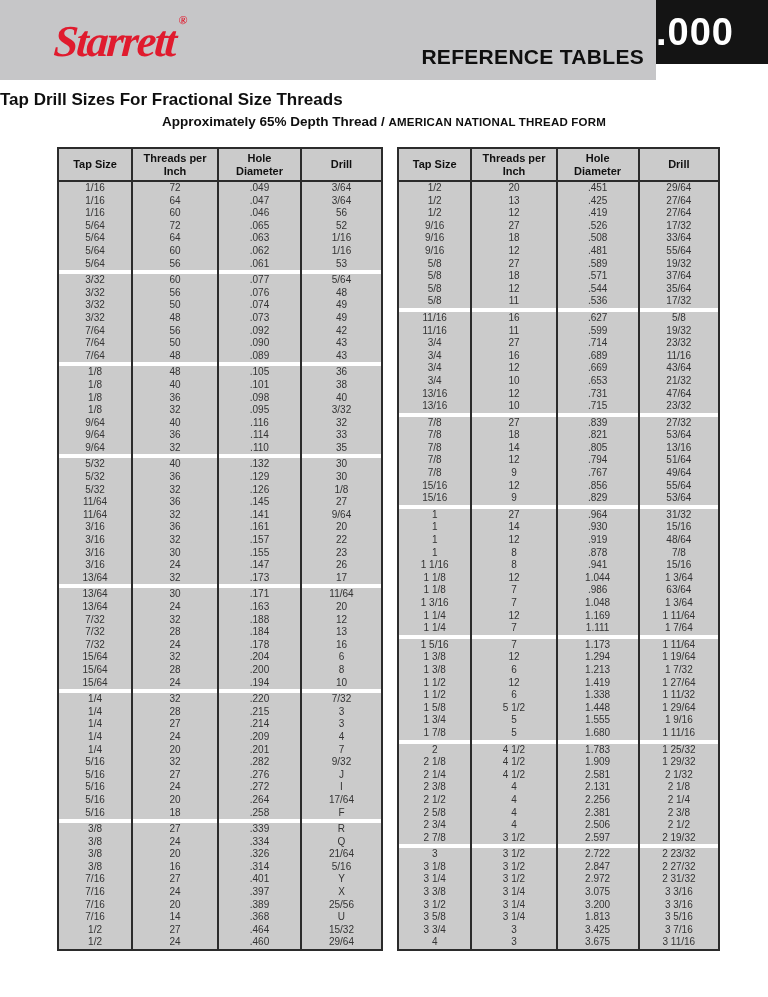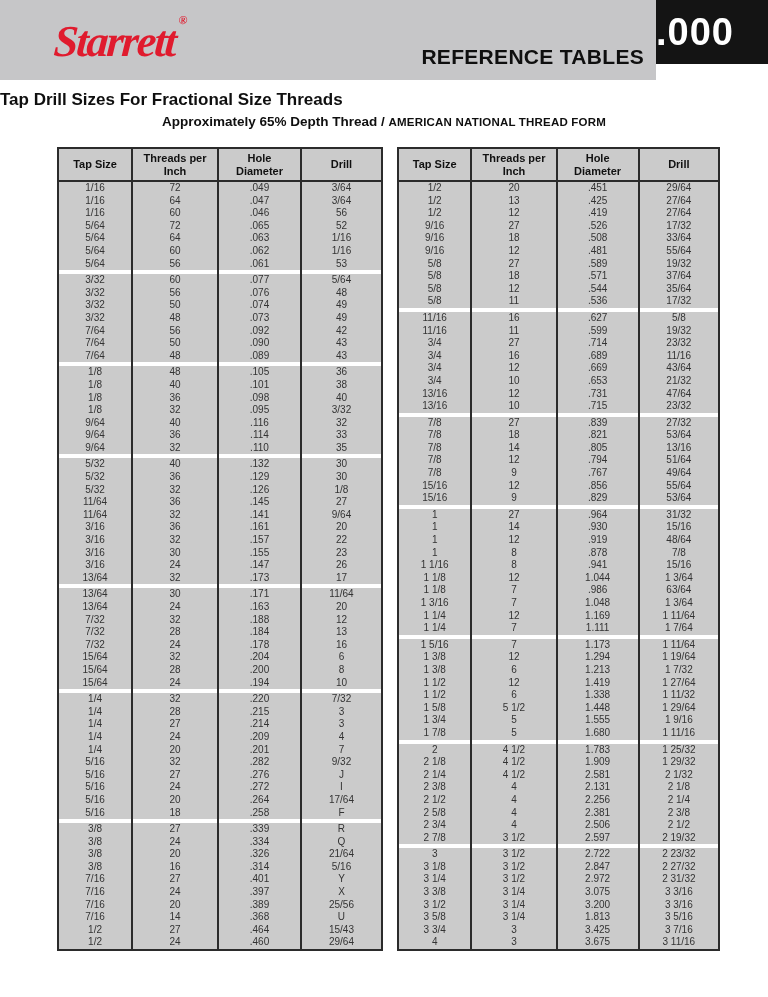--- a/index.html
+++ b/index.html
@@ -429,21 +429,21 @@
         <div class="grid4 row">
           <div class="cell">7/16</div>
           <div class="cell">14</div>
           <div class="cell">.368</div>
           <div class="cell">U</div>
         </div>
         <div class="grid4 row">
           <div class="cell">1/2</div>
           <div class="cell">27</div>
           <div class="cell">.464</div>
-          <div class="cell">15/43</div>
+          <div class="cell">15/32</div>
         </div>
         <div class="grid4 row">
           <div class="cell">1/2</div>
           <div class="cell">24</div>
           <div class="cell">.460</div>
           <div class="cell">29/64</div>
         </div>
       </div>
   </div>
 

